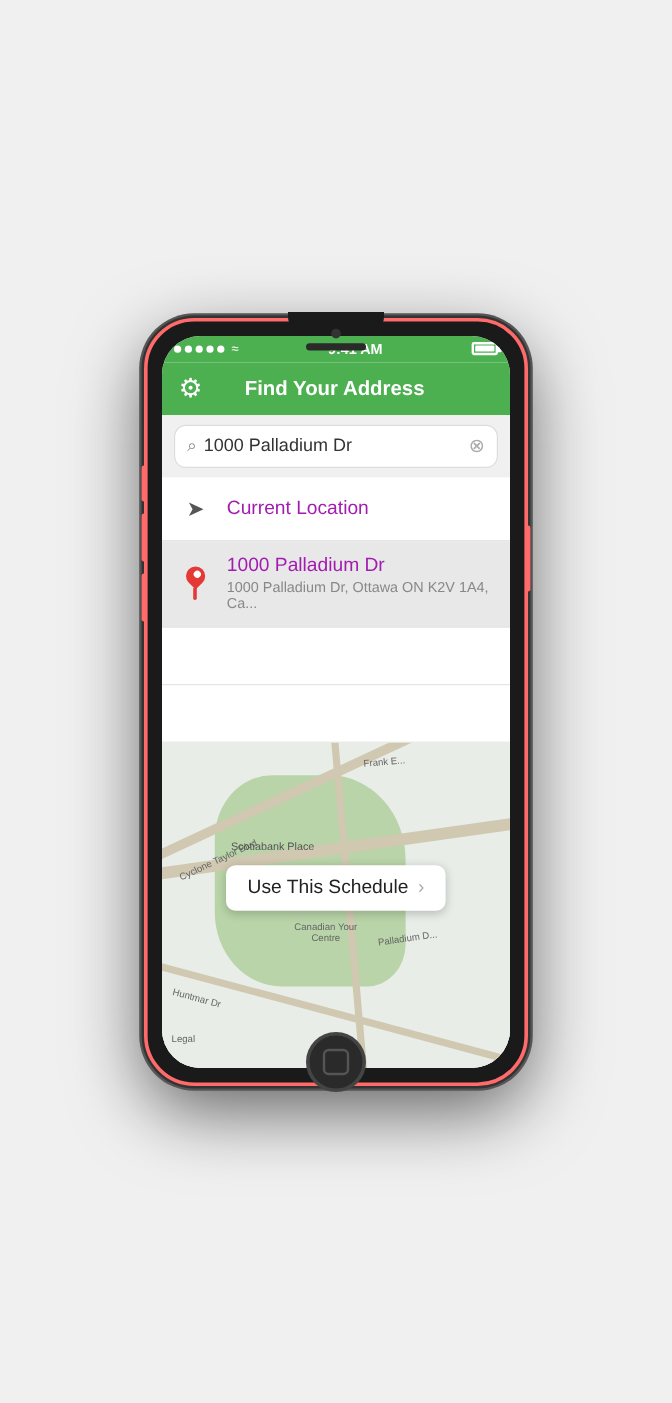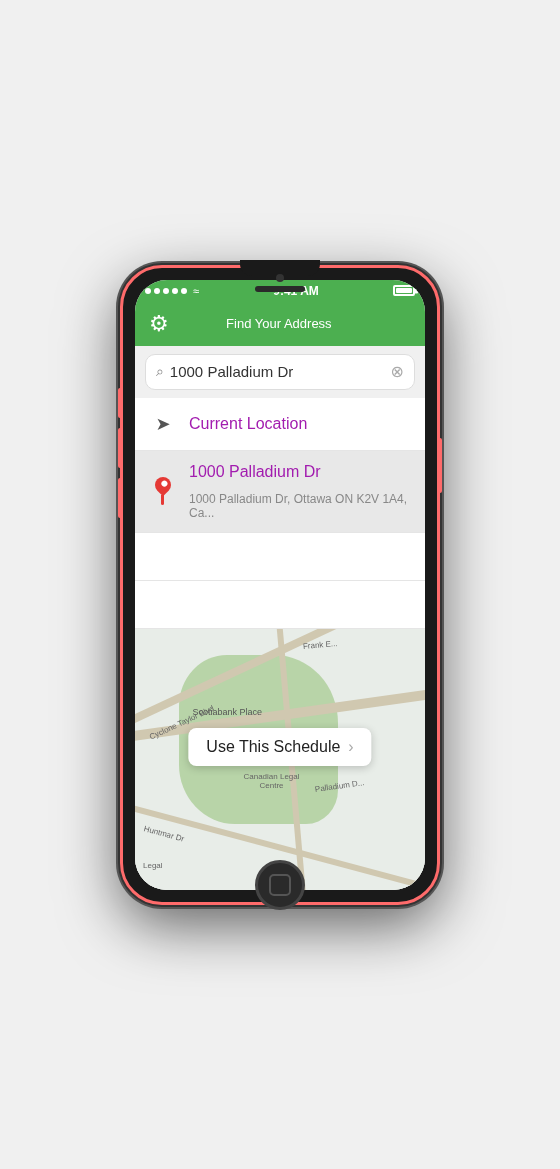--- a/index.html
+++ b/index.html
@@ -152,22 +152,22 @@
     }
 
     .nav-gear-icon {
       color: white;
       font-size: 22px;
       cursor: pointer;
     }
 
     .nav-title {
       color: white;
-      font-size: 13px;
-      font-weight: 400;
+      font-size: 17px;
+      font-weight: 700;
       flex: 1;
       text-align: center;
       margin-right: 22px;
     }
 
     
     .search-container {
       padding: 8px 10px;
       background: #f0f0f0;
       flex-shrink: 0;
@@ -283,21 +283,21 @@
 
     .list-item-title {
       font-size: 16px;
       color: #a21caf;
       font-weight: 500;
     }
 
     .list-item-subtitle {
       font-size: 12px;
       color: #888;
-      margin-top: 11px;
+      margin-top: 1px;
     }
 
     .empty-row {
       height: 48px;
       border-bottom: 1px solid #e5e5e5;
     }
 
     
     .map-area {
       flex: 1;
@@ -640,21 +640,21 @@
         <div class="road-vertical-1"></div>
         <div class="road-horizontal-1"></div>
 
         <span class="road-label road-label-cyclone">Cyclone Taylor Blvd</span>
         <span class="road-label road-label-frank">Frank E...</span>
         <span class="road-label road-label-palladium">Palladium D...</span>
         <span class="road-label road-label-huntmar">Huntmar Dr</span>
 
         <div class="arena-label">Scotiabank Place</div>
         <div class="venue-label">Canadian
-Legal Centre</div>
+Your Centre</div>
 
         <div class="map-pin">
           <div class="map-pin-circle">
             <div class="map-pin-dot"></div>
           </div>
         </div>
 
         <div class="use-schedule-btn">
           <span class="use-schedule-text">Use This Schedule</span>
           <span class="use-schedule-chevron">›</span>

